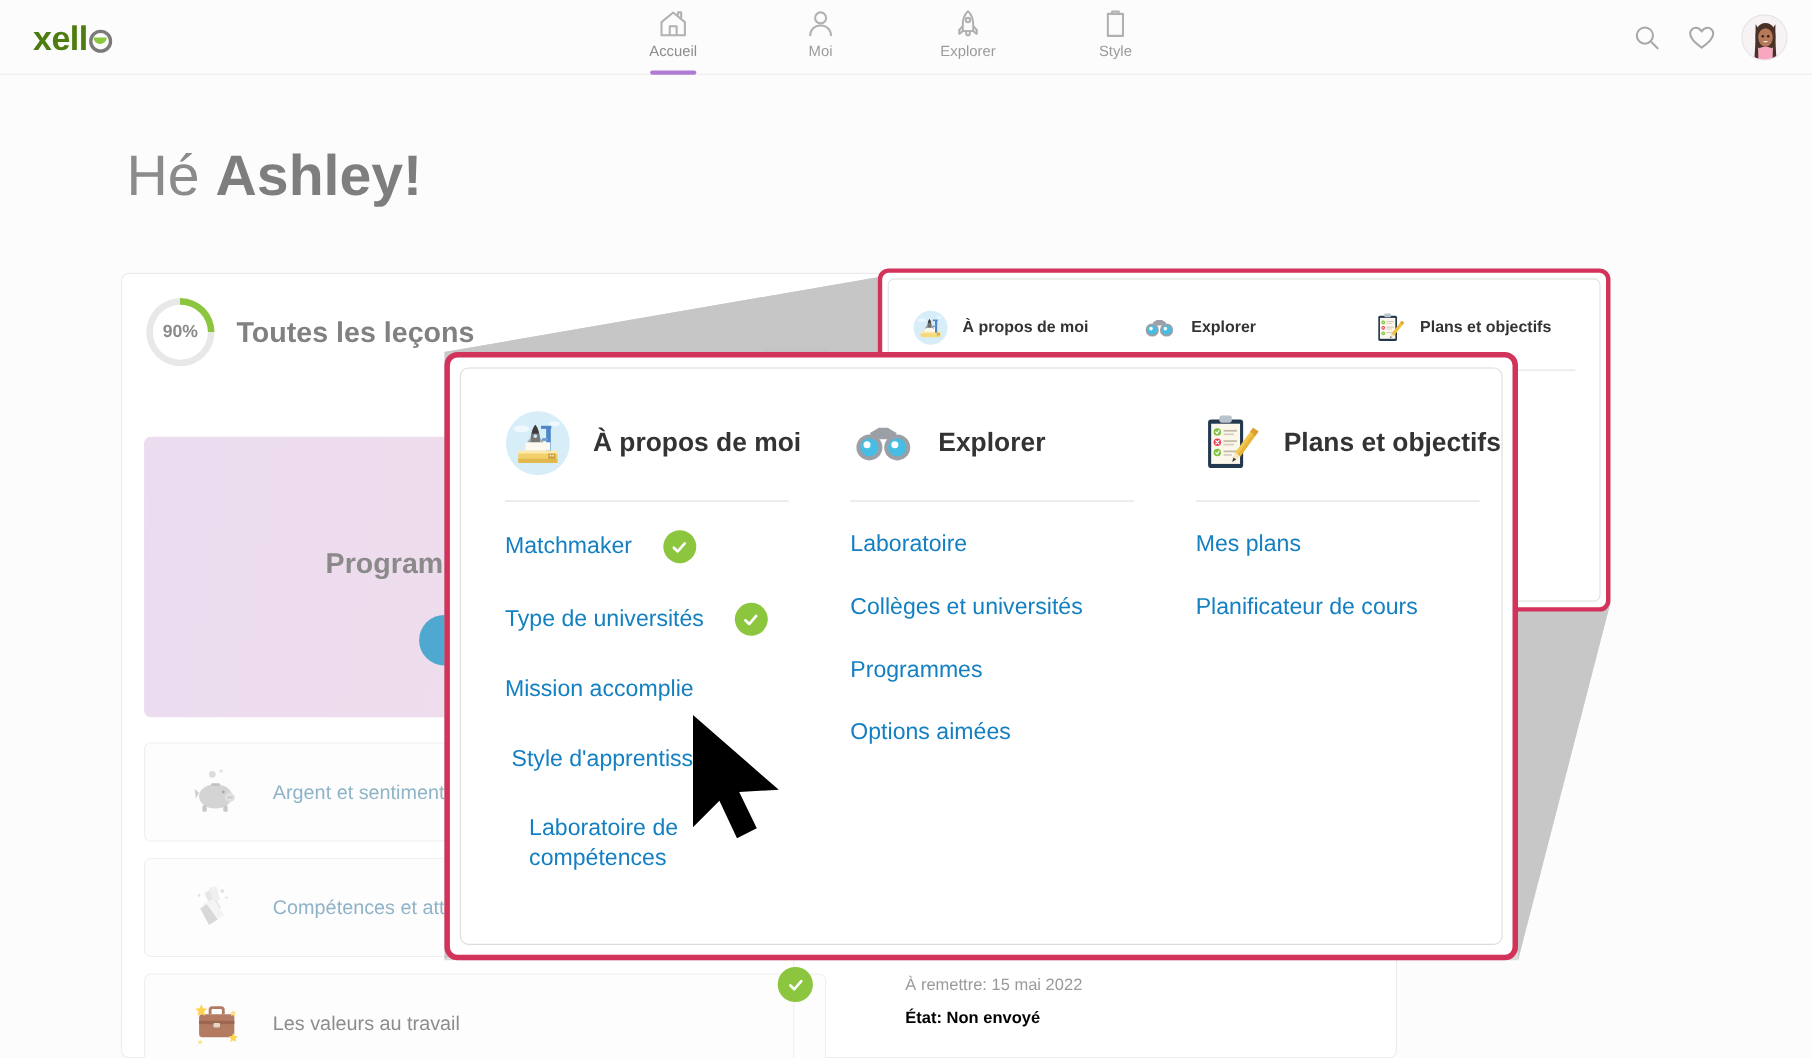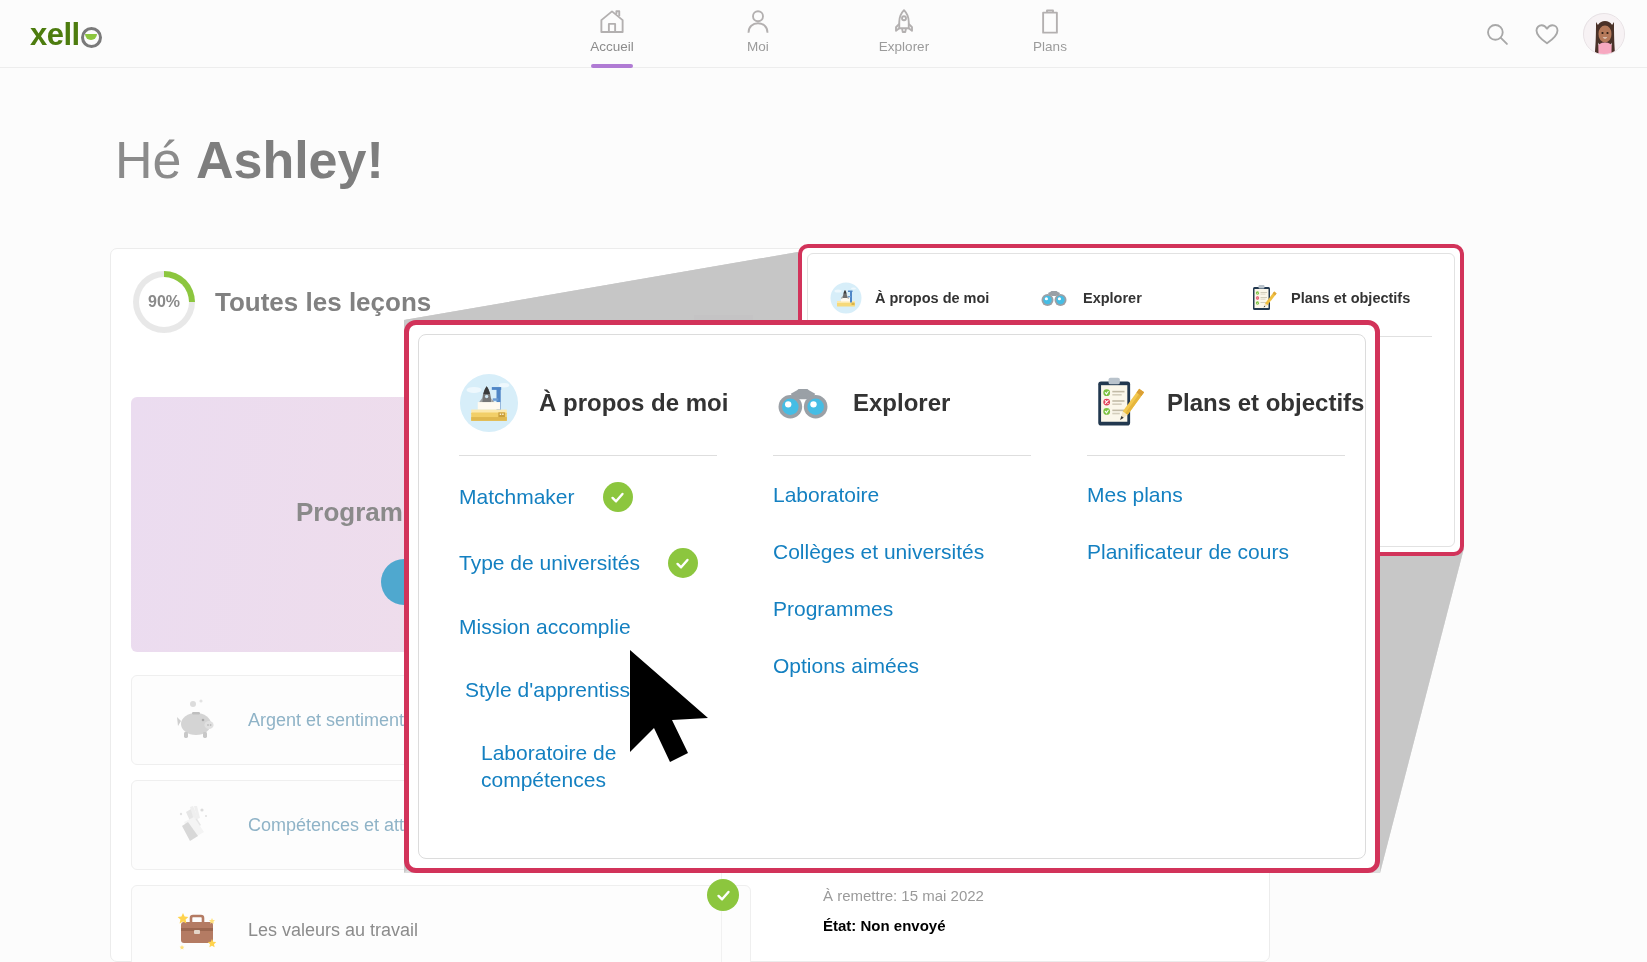--- a/index.html
+++ b/index.html
@@ -25,21 +25,21 @@
   }
   .logo-dot {
     display: inline-block; width: 21px; height: 21px; border-radius: 50%;
     border: 3.5px solid #7a7a7a; margin-left: 1px; position: relative; top: 2px;
   }
   .logo-dot::after {
     content: ""; position: absolute; left: 1px; top: 4px;
     width: 12px; height: 6px; background: #8cc63e;
     border-radius: 0 0 7px 7px;
   }
-  .navset { position: absolute; left: 545px; top: 0; display: flex; gap: 12px; }
+  .navset { position: absolute; left: 545px; top: 0; display: flex; gap: 0; }
   .navitem {
     width: 134px; height: 68px; display: flex; flex-direction: column;
     align-items: center; justify-content: flex-start; padding-top: 7px;
     position: relative; cursor: pointer;
   }
   .navitem .nlabel { font-size: 13.5px; color: #9b9b9b; margin-top: 2px; }
   .navitem.active .nlabel { color: #8c8c8c; }
   .navitem.active::after {
     content: ""; position: absolute; bottom: 0; left: 50%; transform: translateX(-50%);
     width: 42px; height: 4px; background: #b07bd4; border-radius: 2px;
@@ -235,21 +235,21 @@
         <span class="nlabel">Explorer</span>
       </div>
 
       <div class="navitem">
         <span class="navicon">
           <svg viewBox="0 0 24 24" fill="none" stroke="currentColor" stroke-width="1.5" stroke-linejoin="round">
             <path d="M6.5 4.5 L17.5 4.5 L17.5 20.5 L6.5 20.5 Z"></path>
             <path d="M9.6 4.5 L9.6 2.8 L14.4 2.8 L14.4 4.5"></path>
           </svg>
         </span>
-        <span class="nlabel">Plans</span>
+        <span class="nlabel">Style</span>
       </div>
     </div>
 
     <div class="toprighticons">
       <span class="ticon">
         <svg viewBox="0 0 24 24" fill="none" stroke="currentColor" stroke-width="1.6" stroke-linecap="round">
           <circle cx="10.6" cy="10.6" r="6.3"></circle>
             <path d="M15.3 15.3 L20.5 20.5"></path>
         </svg>
       </span>

